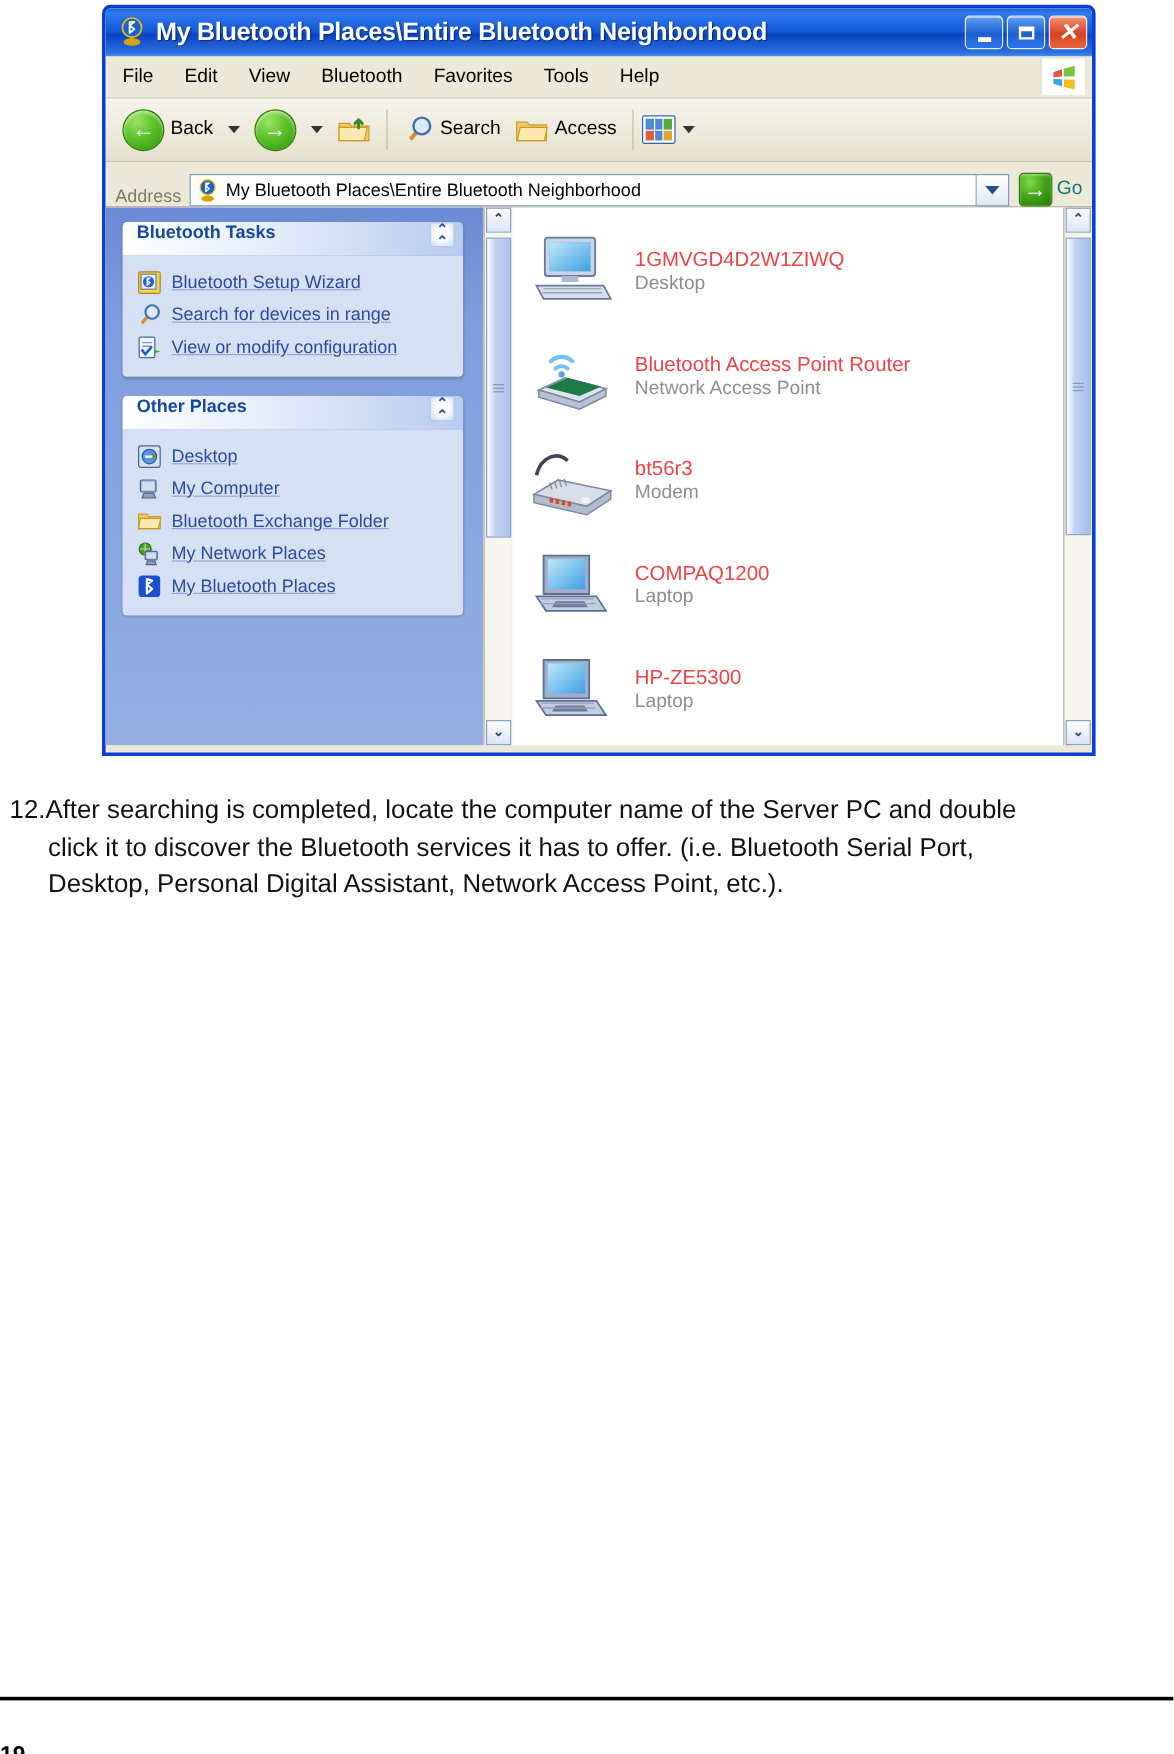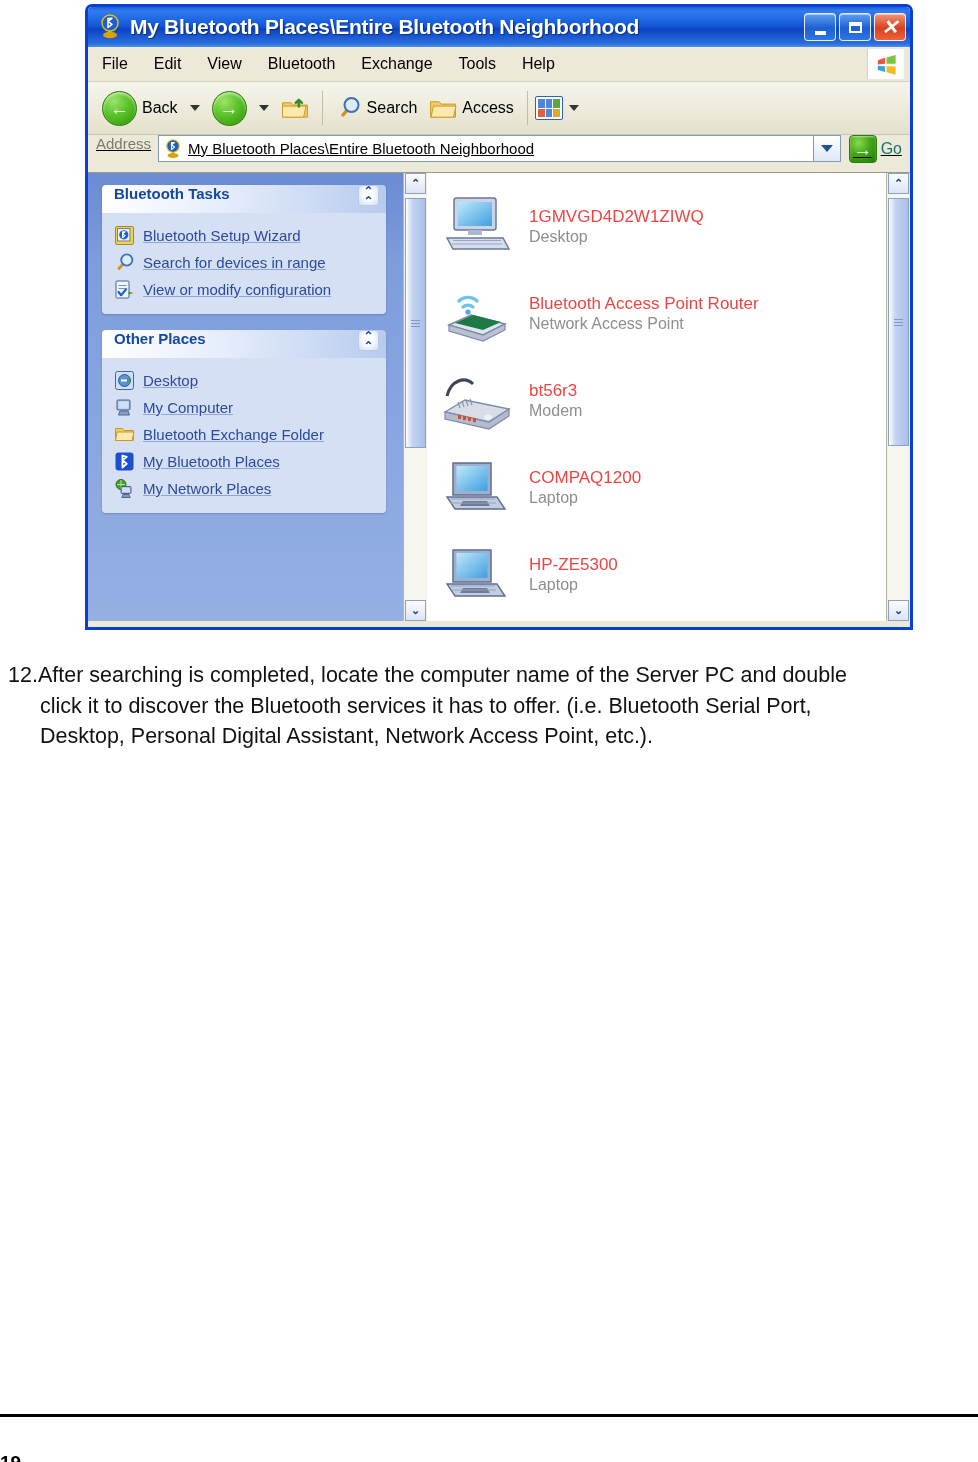--- a/index.html
+++ b/index.html
@@ -95,24 +95,23 @@
   .folder-ico { width:28px; height:23px; position:relative; }
   .views-btn {
     width:28px;height:24px;border:1px solid #2c63b8;border-radius:2px;
     background:#fff; padding:2px; box-sizing:border-box;
     display:grid; grid-template-columns:repeat(3,1fr); grid-template-rows:repeat(2,1fr); gap:1px;
   }
   .views-btn i { display:block; }
 
   
   .addressbar {
-    height: 38px; background:#ece9d8; display:flex; align-items:flex-start;
+    height: 38px; background:#ece9d8; display:flex; align-items:flex-end;
     padding: 0 4px 0 8px; box-sizing:border-box;
     border-bottom:1px solid #9d9b86;
-    text-decoration:underline;
   }
   .addr-label { font-size:15px; color:#7b7a6d; margin-right:7px; }
   .addr-field {
     flex: 1 1 auto; height:27px; background:#fff;
     border:1px solid #7f9db9; display:flex; align-items:center;
     padding-left:4px; box-sizing:border-box; overflow:hidden;
   }
   .addr-ico { width:20px;height:20px;position:relative;flex:0 0 auto;margin-right:5px; }
   .addr-text { font-size:15px; color:#000; white-space:nowrap; }
   .addr-drop {
@@ -231,21 +230,21 @@
             <i class="x-glyph">✕</i>
           </span>
       </span>
     </div>
 
     <div class="menubar">
       <span class="menuitem">File</span>
       <span class="menuitem">Edit</span>
       <span class="menuitem">View</span>
       <span class="menuitem">Bluetooth</span>
-      <span class="menuitem">Exchange</span>
+      <span class="menuitem">Favorites</span>
       <span class="menuitem">Tools</span>
       <span class="menuitem">Help</span>
       <span class="flaglogo">
         <svg viewBox="0 0 26 26" width="25" height="25">
           <path d="M4 8.5L11.5 6v6.2L4 13z" fill="#e8573f"></path>
           <path d="M13 5.6L22.5 3v9.1L13 12.3z" fill="#7ec13d"></path>
           <path d="M4 14.4l7.5.3v6.1L4 18.6z" fill="#34a5e0"></path>
           <path d="M13 14.8l9.5.3v8.5L13 21z" fill="#f7bb20"></path>
         </svg>
       </span>
@@ -410,38 +409,38 @@
                 <svg viewBox="0 0 21 21" width="21" height="21">
                   <path d="M1.5 4.5h7l1.6 2h9.4v10H1.5z" fill="#f3c969" stroke="#c99a20"></path>
                   <path d="M3 8h17l-2 8.5H1.5z" fill="#fde9b0" stroke="#c99a20"></path>
                 </svg>
               </span>
               <span class="lbl u">Bluetooth Exchange Folder</span>
             </div>
             <div class="srow">
               <span class="sico">
                 <svg viewBox="0 0 21 21" width="21" height="21">
-                  <rect x="1.5" y="1.5" width="18" height="18" rx="3" fill="#1b4fd0"></rect>
-                  <path d="M8.4 4.5v12l4.4-3.8-4.4-3.4 4.4-3.4z" fill="none" stroke="#fff" stroke-width="1.8" stroke-linejoin="round"></path>
-                </svg>
-              </span>
-              <span class="lbl u">My Bluetooth Places</span>
-            </div>
-            <div class="srow">
-              <span class="sico">
-                <svg viewBox="0 0 21 21" width="21" height="21">
                   <circle cx="7" cy="6.5" r="5" fill="#4d9f23"></circle>
                   <circle cx="7" cy="6.5" r="5" fill="none" stroke="#2f6f14"></circle>
                   <path d="M3 6.5h8M7 2v9" stroke="#bfe3a8" stroke-width=".9"></path>
                   <rect x="7" y="8.5" width="10" height="7" rx="1" fill="#9fb4d8" stroke="#4d6590"></rect>
                   <rect x="8.1" y="9.6" width="7.8" height="4.8" fill="#cfe0f5"></rect>
                   <path d="M9 16.5h6l1.2 3h-8.4z" fill="#8a9dc2" stroke="#4d6590"></path>
                 </svg>
               </span>
               <span class="lbl u">My Network Places</span>
+            </div>
+            <div class="srow">
+              <span class="sico">
+                <svg viewBox="0 0 21 21" width="21" height="21">
+                  <rect x="1.5" y="1.5" width="18" height="18" rx="3" fill="#1b4fd0"></rect>
+                  <path d="M8.4 4.5v12l4.4-3.8-4.4-3.4 4.4-3.4z" fill="none" stroke="#fff" stroke-width="1.8" stroke-linejoin="round"></path>
+                </svg>
+              </span>
+              <span class="lbl u">My Bluetooth Places</span>
             </div>
           </div>
         </div>
       </div>
 
       <div class="vscroll">
         <span class="vs-btn">
             <span>⌃</span>
           </span>
         <span class="vs-track">

